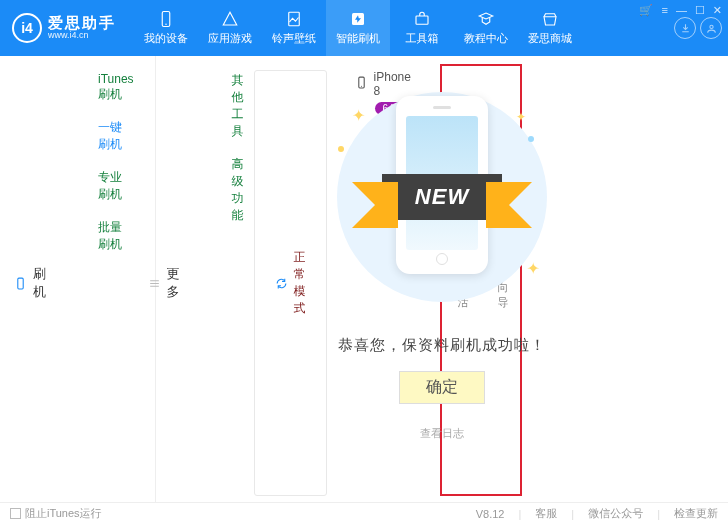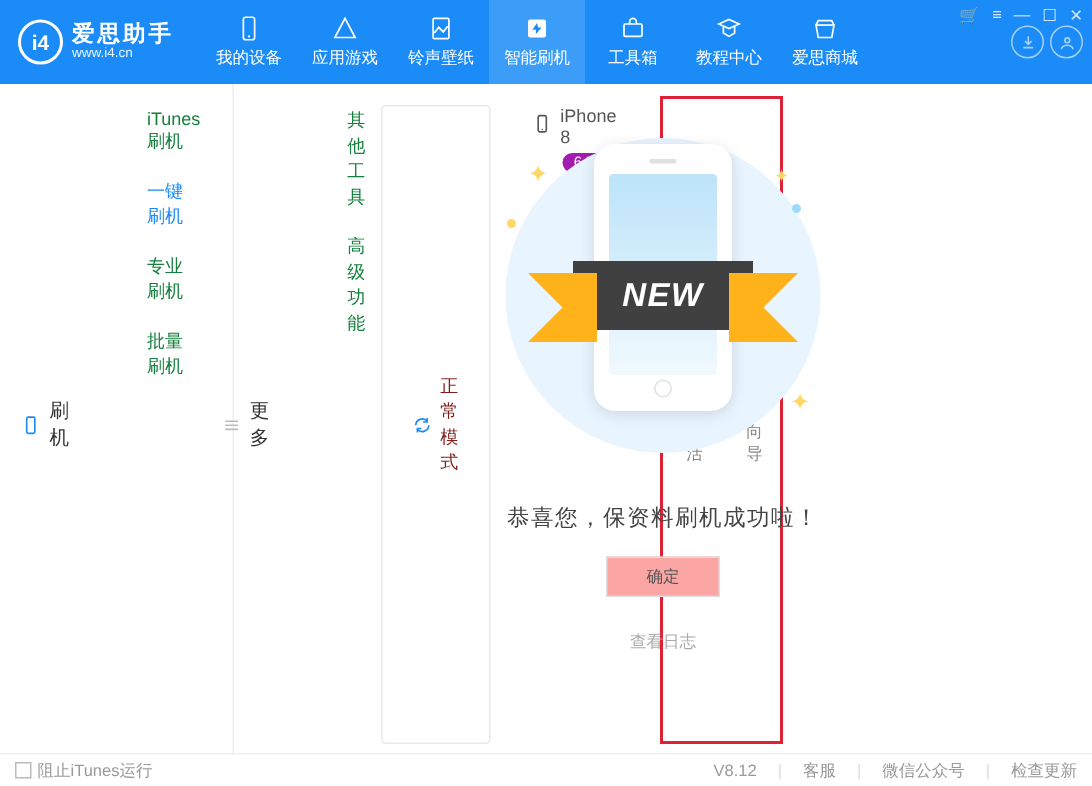--- a/index.html
+++ b/index.html
@@ -56,21 +56,21 @@
     .ribbon-body::after { right: -30px; border-right-color: transparent; }
     .disc { position: absolute; top: -4px; left: 50%; transform: translateX(-50%); width: 210px; height: 210px; border-radius: 50%; background: #e8f4fe; z-index: 1; }
     .spark { position: absolute; color: #ffd766; font-size: 16px; z-index: 4; }
     .spark.s1 { top: 10px; left: 30px; }
     .spark.s2 { top: 14px; right: 36px; font-size: 12px; }
     .spark.s3 { bottom: 28px; right: 22px; }
     .dot { position: absolute; width: 6px; height: 6px; border-radius: 50%; background: #ffd766; z-index: 4; }
     .dot.d1 { top: 50px; left: 16px; }
     .dot.d2 { top: 40px; right: 28px; background: #9edafc; }
     .msg { margin-top: 30px; font-size: 15px; color: #444; letter-spacing: 1px; }
-    .ok-btn { margin-top: 16px; padding: 5px 26px; border: 1px solid #ddd; background: #fca5a5; font-size: 11px; color: #555; cursor: pointer; }
+    .ok-btn { margin-top: 16px; padding: 5px 26px; border: 1px solid #ddd; background: #fef9c3; font-size: 16px; color: #555; cursor: pointer; }
     .log-link { margin-top: 22px; font-size: 11px; color: #aaa; cursor: pointer; }
 
     
     .footer { height: 22px; border-top: 1px solid #eee; display: flex; align-items: center; padding: 0 10px; font-size: 11px; color: #999; }
     .footer-left { display: flex; align-items: center; gap: 4px; cursor: pointer; }
     .footer-right { margin-left: auto; display: flex; align-items: center; gap: 14px; }
     .sep { color: #ddd; }
     .flink { cursor: pointer; }
   </style>
 </head>

